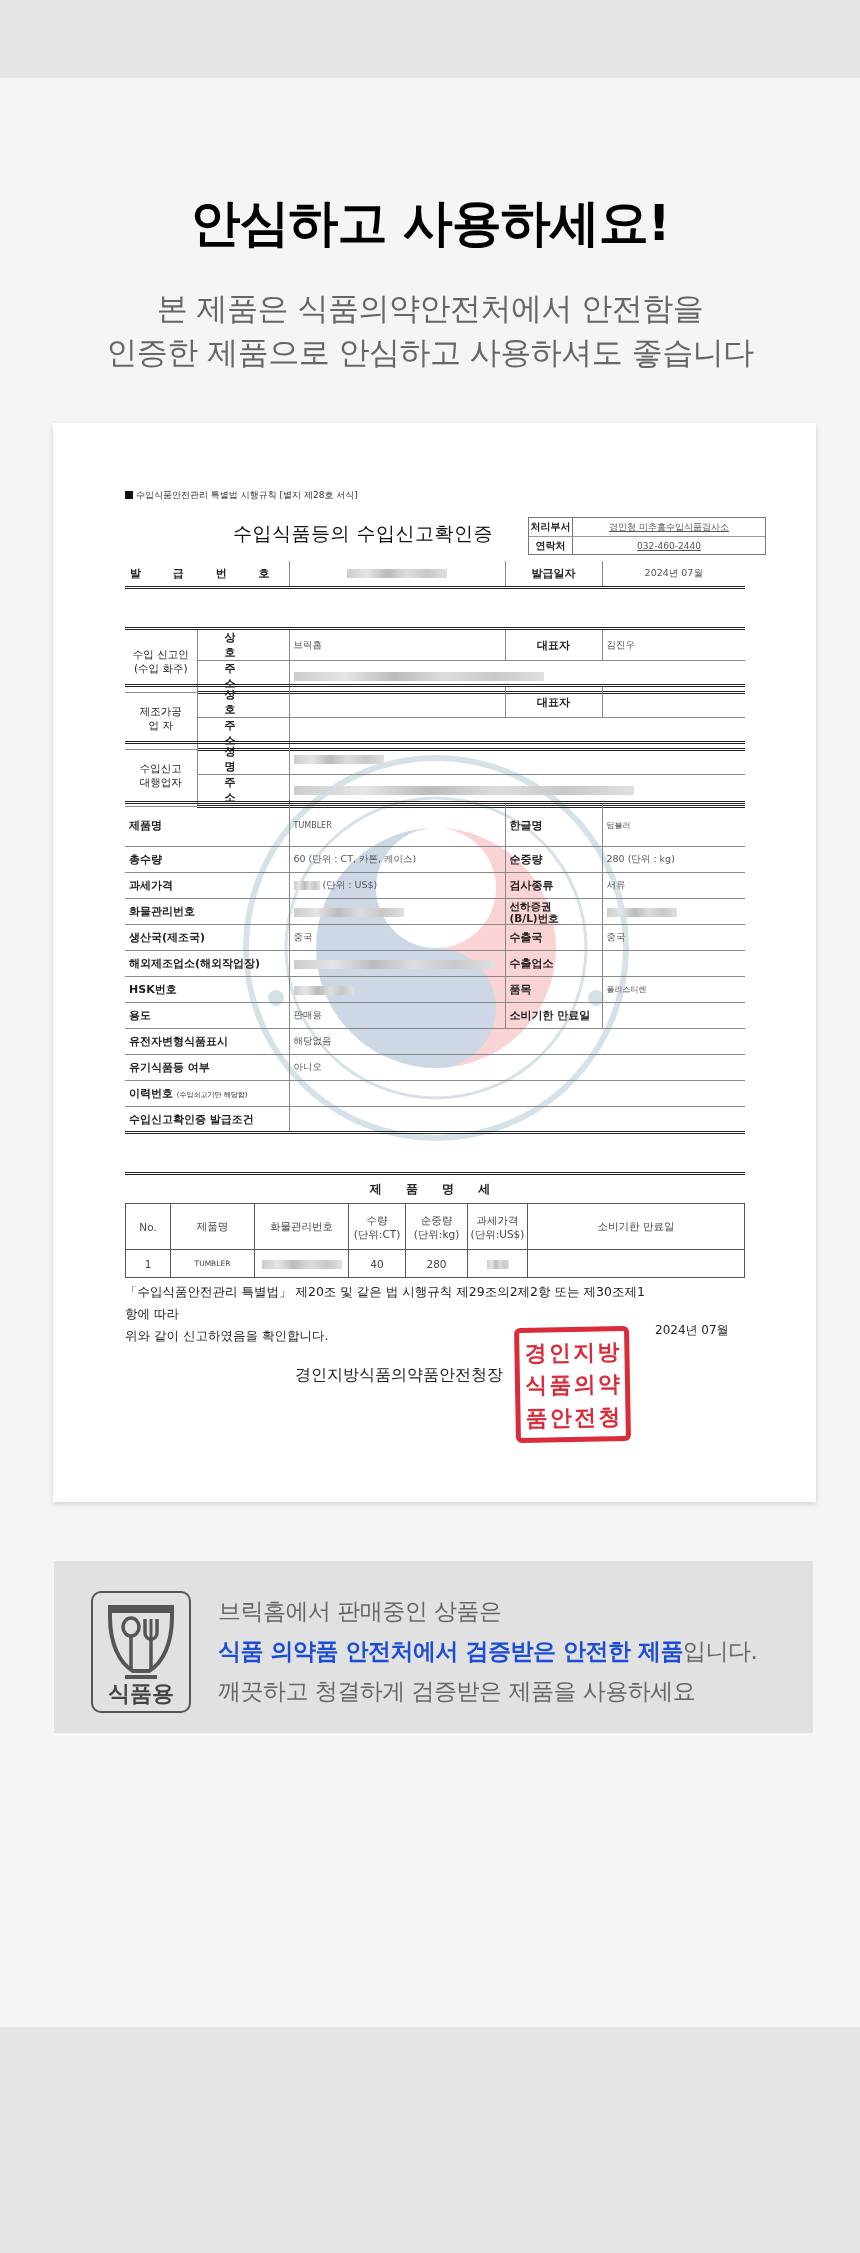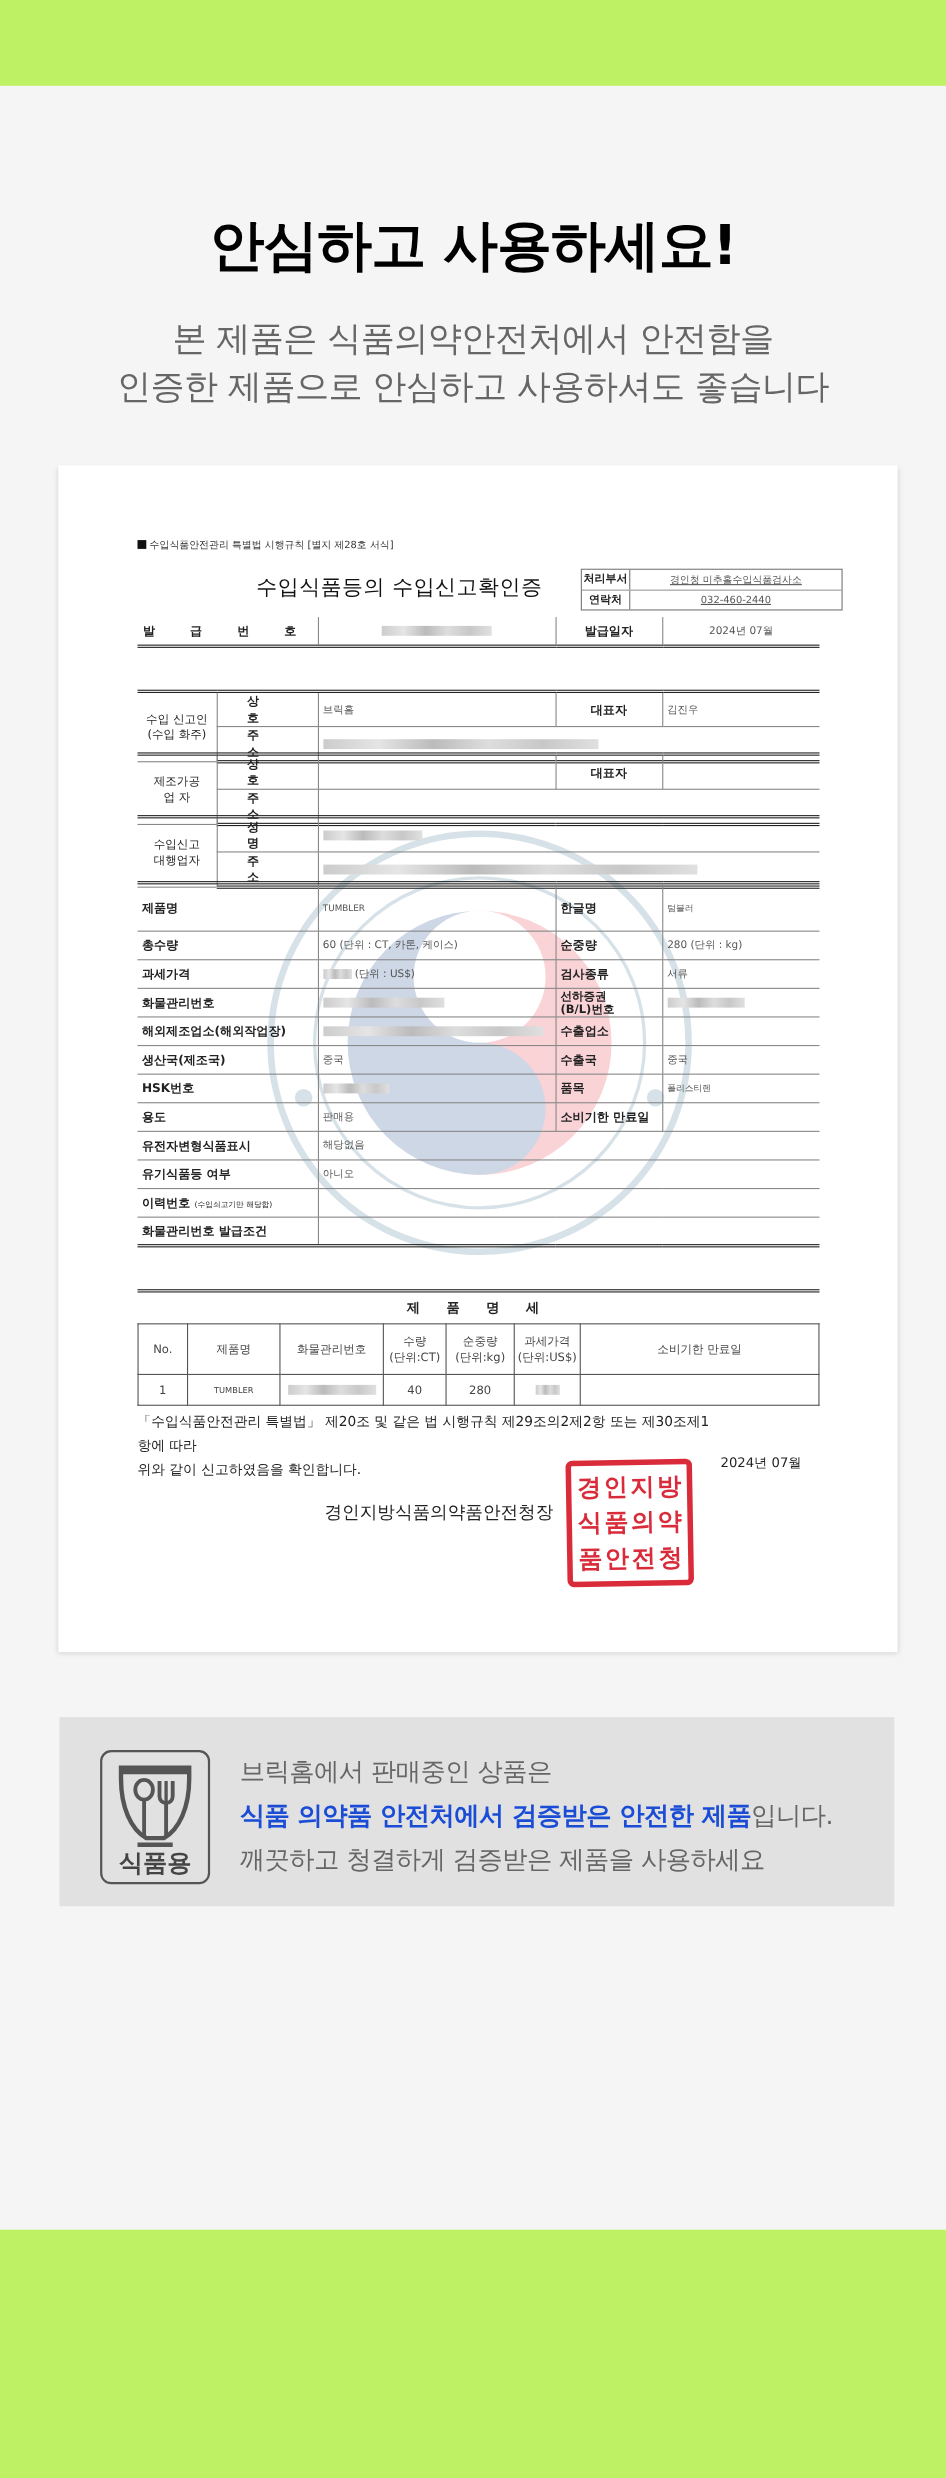--- a/index.html
+++ b/index.html
@@ -1,18 +1,18 @@
 <!DOCTYPE html>
 <html><head>
 <meta charset="utf-8">
 <style>
   * { box-sizing: border-box; margin: 0; padding: 0; }
   html, body { width: 860px; background: #ffffff; }
   body { font-family: "DejaVu Sans", "Liberation Sans", sans-serif; color: #111; }
-  .page { position: relative; width: 860px; height: 2253px; background: #bef264; }
+  .page { position: relative; width: 860px; height: 2253px; background: #e5e5e5; }
   .gray-section { position: absolute; left: 0; top: 78px; width: 860px; height: 1949px; background: #f5f5f5; }
 
   .hero-title { position: absolute; top: 190px; left: 0; width: 860px; text-align: center;
     font-size: 50px; font-weight: 900; letter-spacing: -1px; color: #000;
     font-family: "DejaVu Sans", sans-serif; }
   .hero-sub { position: absolute; top: 286px; left: 0; width: 860px; text-align: center;
     font-size: 31px; line-height: 44px; color: #666; font-weight: 300; letter-spacing: -0.5px;
     font-family: "DejaVu Sans", sans-serif; }
   .hero-sub div { display: block; }
 
@@ -229,32 +229,32 @@
         <tr>
               <td class="b">화물관리번호</td>
               <td><span class="blur" style="width:110px"></span></td>
               <td class="b" style="font-size:10.5px;line-height:12px">
                 <div>선하증권</div>
                 <div>(B/L)번호</div>
               </td>
               <td><span class="blur" style="width:70px"></span></td>
             </tr>
         <tr>
+              <td class="b">생산국(제조국)</td>
+              <td class="val">중국</td>
+              <td class="b">수출국</td>
+              <td class="val">중국</td>
+            </tr>
+        <tr>
               <td class="b">해외제조업소(해외작업장)</td>
               <td><span class="blur" style="width:200px"></span></td>
               <td class="b">수출업소</td>
               <td></td>
             </tr>
         <tr>
-              <td class="b">생산국(제조국)</td>
-              <td class="val">중국</td>
-              <td class="b">수출국</td>
-              <td class="val">중국</td>
-            </tr>
-        <tr>
               <td class="b">HSK번호</td>
               <td><span class="blur" style="width:60px"></span></td>
               <td class="b">품목</td>
               <td class="val" style="font-size:8px">폴리스티렌</td>
             </tr>
         <tr>
               <td class="b">용도</td>
               <td class="val">판매용</td>
               <td class="b">소비기한 만료일</td>
               <td></td>
@@ -265,21 +265,21 @@
             </tr>
         <tr>
               <td class="b">유기식품등 여부</td>
               <td colspan="3" class="val">아니오</td>
             </tr>
         <tr>
               <td class="b"><span>이력번호</span> <span style="font-size:7px;font-weight:normal">(수입쇠고기만 해당함)</span></td>
               <td colspan="3"></td>
             </tr>
         <tr class="bot">
-              <td class="b">화물관리번호 발급조건</td>
+              <td class="b">수입신고확인증 발급조건</td>
               <td colspan="3"></td>
             </tr>
       </tbody>
         </table>
 
       <div class="spec-title" style="top:692px;">제 품 명 세</div>
       <div style="position:absolute;left:0;top:683px;width:620px;border-top:3px double #222;"></div>
       <table class="spec" style="top:714px;">
         <colgroup>
             <col style="width:45px">

